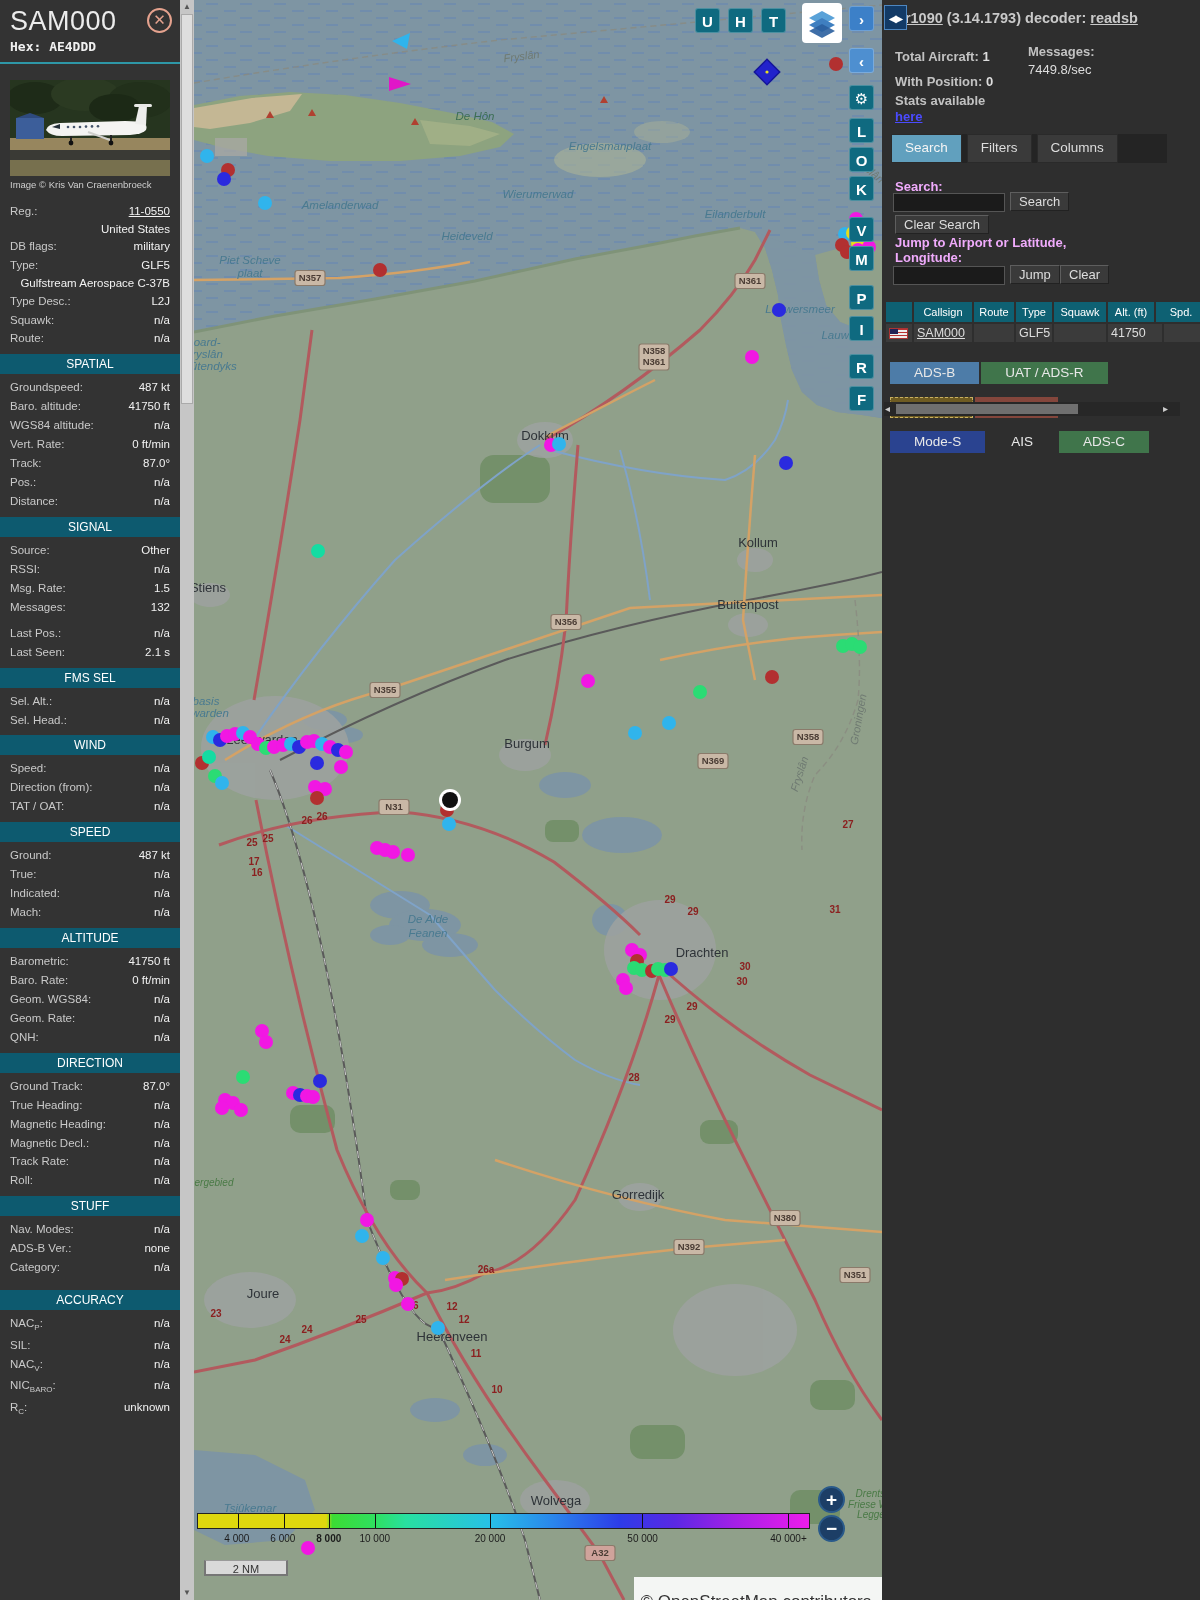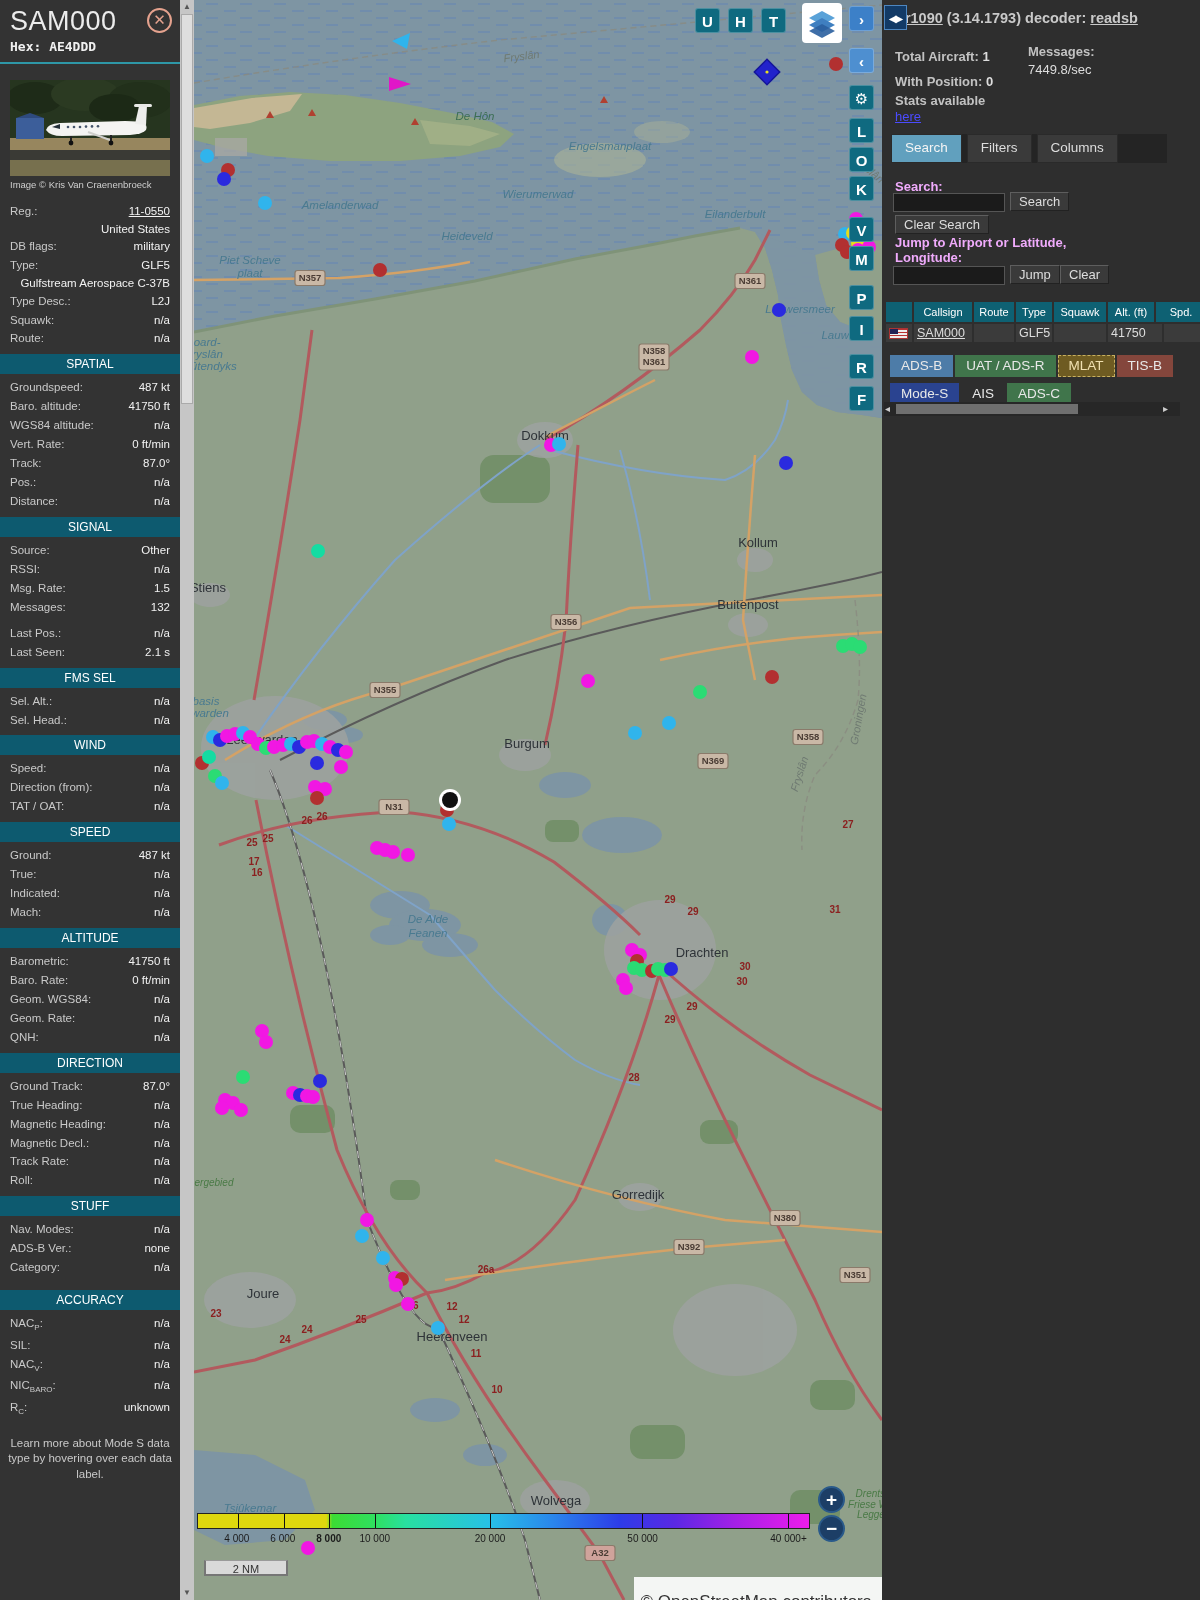--- a/index.html
+++ b/index.html
@@ -54,39 +54,39 @@
   #panel{position:absolute;left:882px;top:0;width:318px;height:1600px;background:#2e2e2e;color:#c6c6c6;overflow:hidden;}
   #pn-toggle{position:absolute;left:2px;top:5px;width:23px;height:25px;background:#123a66;border:1px solid #4d86c0;
     color:#fff;font-size:10px;text-align:center;line-height:25px;cursor:pointer;box-sizing:border-box;letter-spacing:-1px;}
   #pn-header{position:absolute;left:10px;top:10px;font-size:14.5px;font-weight:bold;color:#c9c9c9;white-space:nowrap;}
   #pn-header .u{text-decoration:underline;cursor:pointer;}
   .pn-bold{font-weight:bold;color:#c2c2c2;}
   #pn-stats1{position:absolute;left:13px;top:49px;font-size:13px;}
   #pn-msgs{position:absolute;left:146px;top:43px;font-size:13px;line-height:1.35;}
   #pn-withpos{position:absolute;left:13px;top:74px;font-size:13px;}
   #pn-statsav{position:absolute;left:13px;top:93px;font-size:13px;}
-  #pn-here{position:absolute;left:13px;top:109px;font-size:13px;color:#4b4bff;text-decoration:underline;font-weight:normal;cursor:pointer;}
+  #pn-here{position:absolute;left:13px;top:109px;font-size:13px;color:#4b4bff;text-decoration:underline;font-weight:bold;cursor:pointer;}
   #pn-tabs{position:absolute;left:9px;top:134px;width:276px;height:29px;background:#242424;display:flex;gap:5px;padding:0;}
   .tab{background:#3a3a3a;color:#ddd;font-size:13.5px;padding:5px 13px;cursor:pointer;border:1px solid #2a2a2a;}
   .tab.active{background:#61a0be;color:#f4f4f4;}
   .pn-label{position:absolute;font-size:13px;font-weight:bold;color:#f0abfc;}
   .pn-input{position:absolute;width:106px;height:15px;background:#1b1b1b;border:1px solid #555;}
   .pn-btn{position:absolute;background:#3a3a3a;border:1px solid #5e5e5e;border-bottom-color:#222;border-right-color:#222;
     color:#ddd;font-size:13px;padding:1px 8px;cursor:pointer;font-family:inherit;}
   #pn-table{position:absolute;left:4px;top:302px;width:314px;}
   .thead{display:flex;gap:2px;}
   .th{background:#0e6173;color:#fff;font-size:11px;padding:4px 3px;text-align:center;box-sizing:border-box;}
   .trow{display:flex;gap:2px;margin-top:2px;}
   .td{background:#3b3b3b;color:#ddd;font-size:12.5px;padding:2px 3px;box-sizing:border-box;overflow:hidden;white-space:nowrap;}
   .td.call{text-decoration:underline;cursor:pointer;}
   #usflag{width:19px;height:11px;margin-top:2px;border:1px solid #a33;box-sizing:border-box;
     background:repeating-linear-gradient(to bottom,#b33 0 1.5px,#eee 1.5px 3px);position:relative;}
   #usflag::after{content:"";position:absolute;left:0;top:0;width:8px;height:5px;background:#225;}
   #pn-legend{position:absolute;left:8px;top:355px;width:300px;font-size:13.5px;line-height:1;}
-  .lg{display:inline-block;padding:3px 10px;margin:0 2px 6px 0;color:#e8e8e8;border:1px solid transparent;}
+  .lg{display:inline-block;padding:3px 23px;margin:7px 2px 6px 0;color:#e8e8e8;border:1px solid transparent;}
   #pn-hscroll{position:absolute;left:2px;top:402px;width:296px;height:14px;background:#272727;}
   #pn-hthumb{position:absolute;left:12px;top:2px;width:182px;height:10px;background:#6f6f6f;}
   .harrow{position:absolute;top:0;font-size:10px;color:#ccc;line-height:14px;cursor:pointer;}
 
   
   text{font-family:"Liberation Sans","DejaVu Sans",sans-serif;}
   .town{fill:#2e3338;font-size:13px;text-anchor:middle;}
   .sea-lbl{fill:#497a90;font-size:11.5px;font-style:italic;text-anchor:middle;}
   .land-lbl{fill:#3c6e54;font-size:11.5px;font-style:italic;text-anchor:middle;}
   .green-lbl{fill:#4a7a46;font-size:10px;font-style:italic;text-anchor:middle;}
@@ -338,21 +338,20 @@
         <div class="row">
           <span class="l">NIC<sub>BARO</sub>:</span>
           <span class="v">n/a</span>
         </div>
         <div class="row">
           <span class="l">R<sub>C</sub>:</span>
           <span class="v">unknown</span>
         </div>
       </div>
 
-    <div id="sb-foot">Learn more about Mode S data type by hovering over each data label.</div>
   </div>
 
   <div id="sb-scroll">
     <div class="sarrow" style="top:0">▲</div>
     <div id="sb-thumb"></div>
     <div class="sarrow" style="top:1586px">▼</div>
   </div>
 
   <div id="map">
     <svg id="mapsvg" width="688" height="1600" viewBox="194 0 688 1600">

